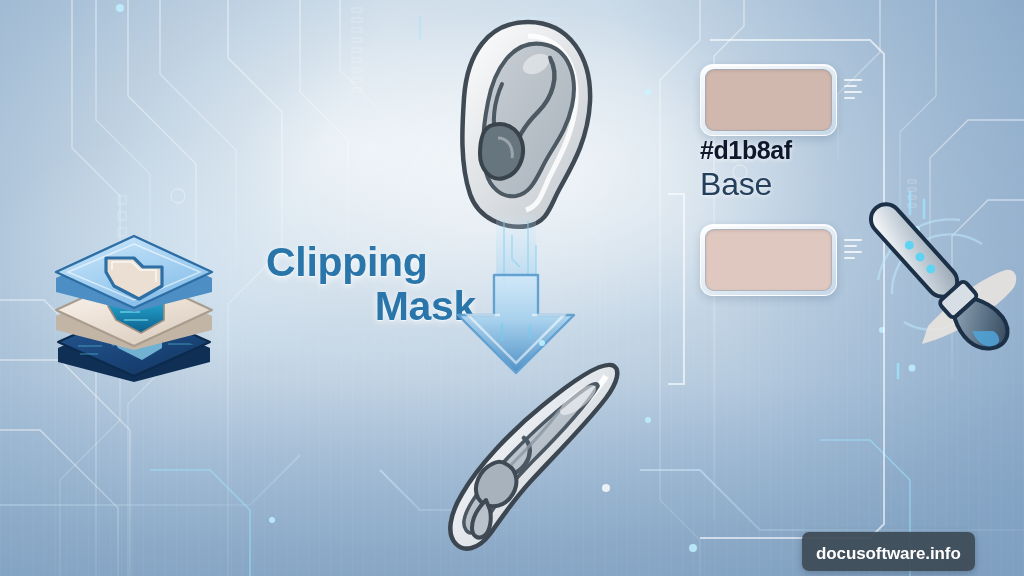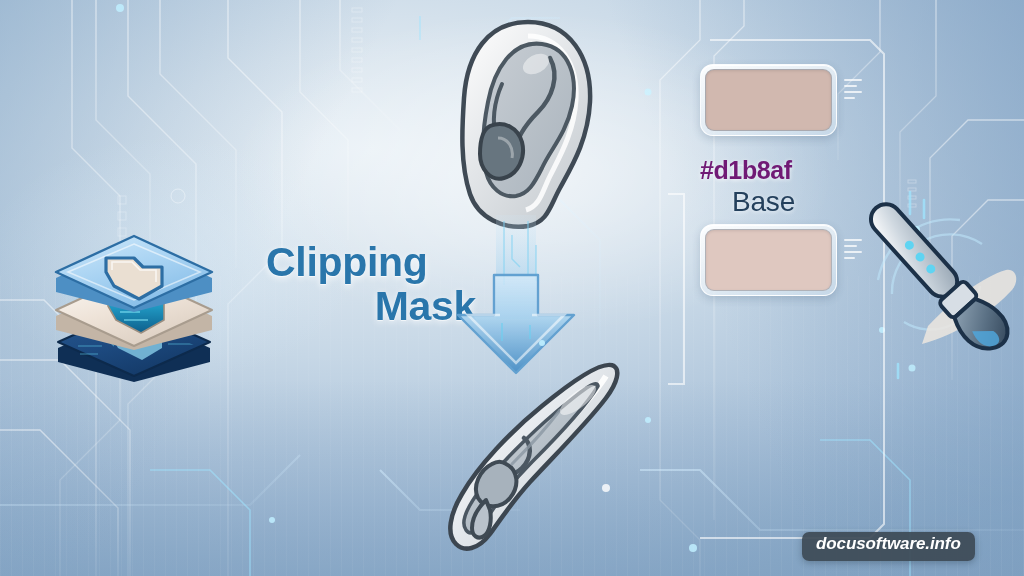--- a/index.html
+++ b/index.html
@@ -93,53 +93,51 @@
       0 3px 9px rgba(40,70,100,.20),
       inset 0 1px 0 rgba(255,255,255,.9);
   }
   .swatch-fill {
     width:100%; height:100%;
     border-radius:9px;
     border:1px solid rgba(120,150,175,.45);
     box-shadow:inset 0 1px 3px rgba(0,0,0,.10);
   }
   .swatch-hex {
-    margin-top:20px;
+    margin-top:0;
     font-size:25px; font-weight:700; letter-spacing:-.4px;
-    color:#701a75;
+    color:#0f172a;
     text-shadow:0 1px 4px rgba(255,255,255,.8);
   }
   .swatch-name {
     margin-top:1px;
-    font-size:28px; font-weight:400; letter-spacing:-.2px;
+    font-size:32px; font-weight:400; letter-spacing:-.2px;
     color:#24405c;
     text-shadow:0 1px 4px rgba(255,255,255,.75);
-    margin-left:32px;
   }
   .tick-marks { position:absolute; right:-26px; top:14px; width:18px; }
   .tick-marks i {
     display:block; height:2px; margin-bottom:4px;
     background:rgba(255,255,255,.75); border-radius:1px;
   }
   .tick-marks i:nth-child(2){ width:70%; }
   .tick-marks i:nth-child(4){ width:60%; }
 
   
   #paint-brush { left:862px; top:186px; width:170px; height:196px; }
 
   
   #watermark {
     left:802px; top:532px;
-    padding:2px 14px 7px;
+    padding:12px 14px 7px;
     border-radius:7px;
     background:rgba(61,74,86,.93);
     color:#ffffff;
     font-size:17px; font-weight:700; letter-spacing:-.1px;
     box-shadow:0 2px 7px rgba(20,35,50,.30);
-    font-style:italic;
   }
 </style>
 </head>
 <body>
 
 <div id="stage">
 
   <div class="bg-base"></div>
   <div class="bg-tint"></div>
 

